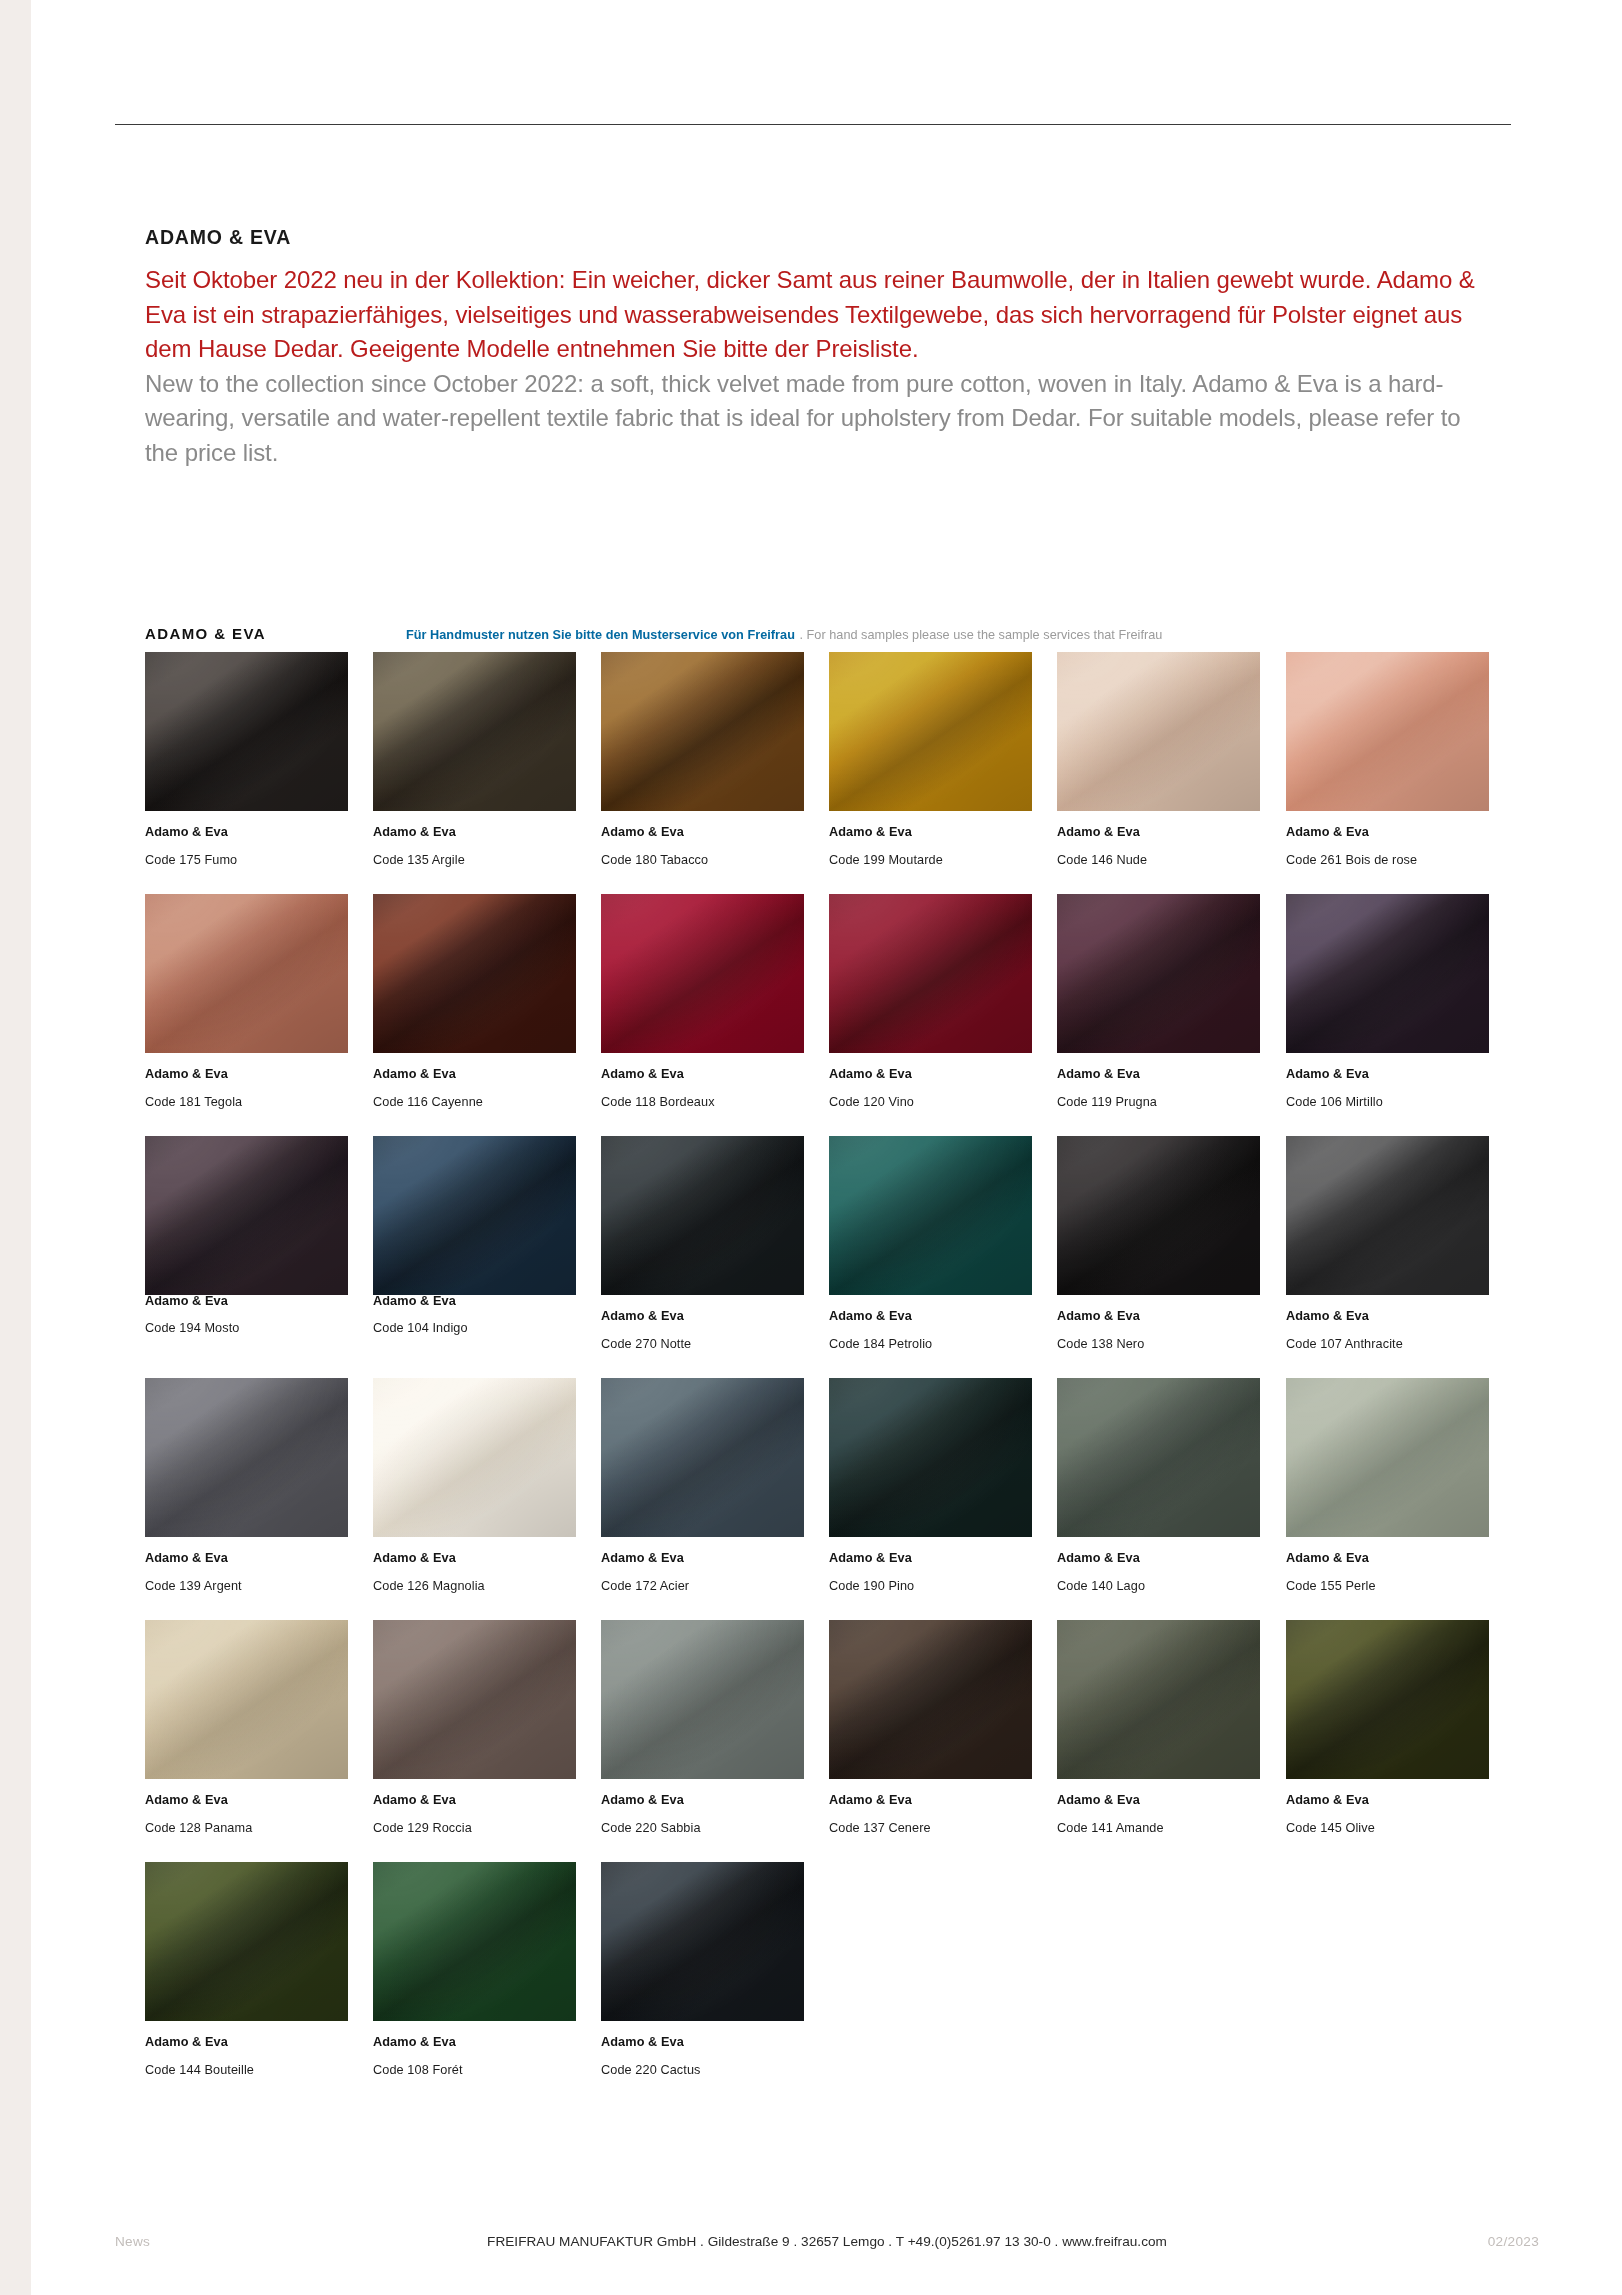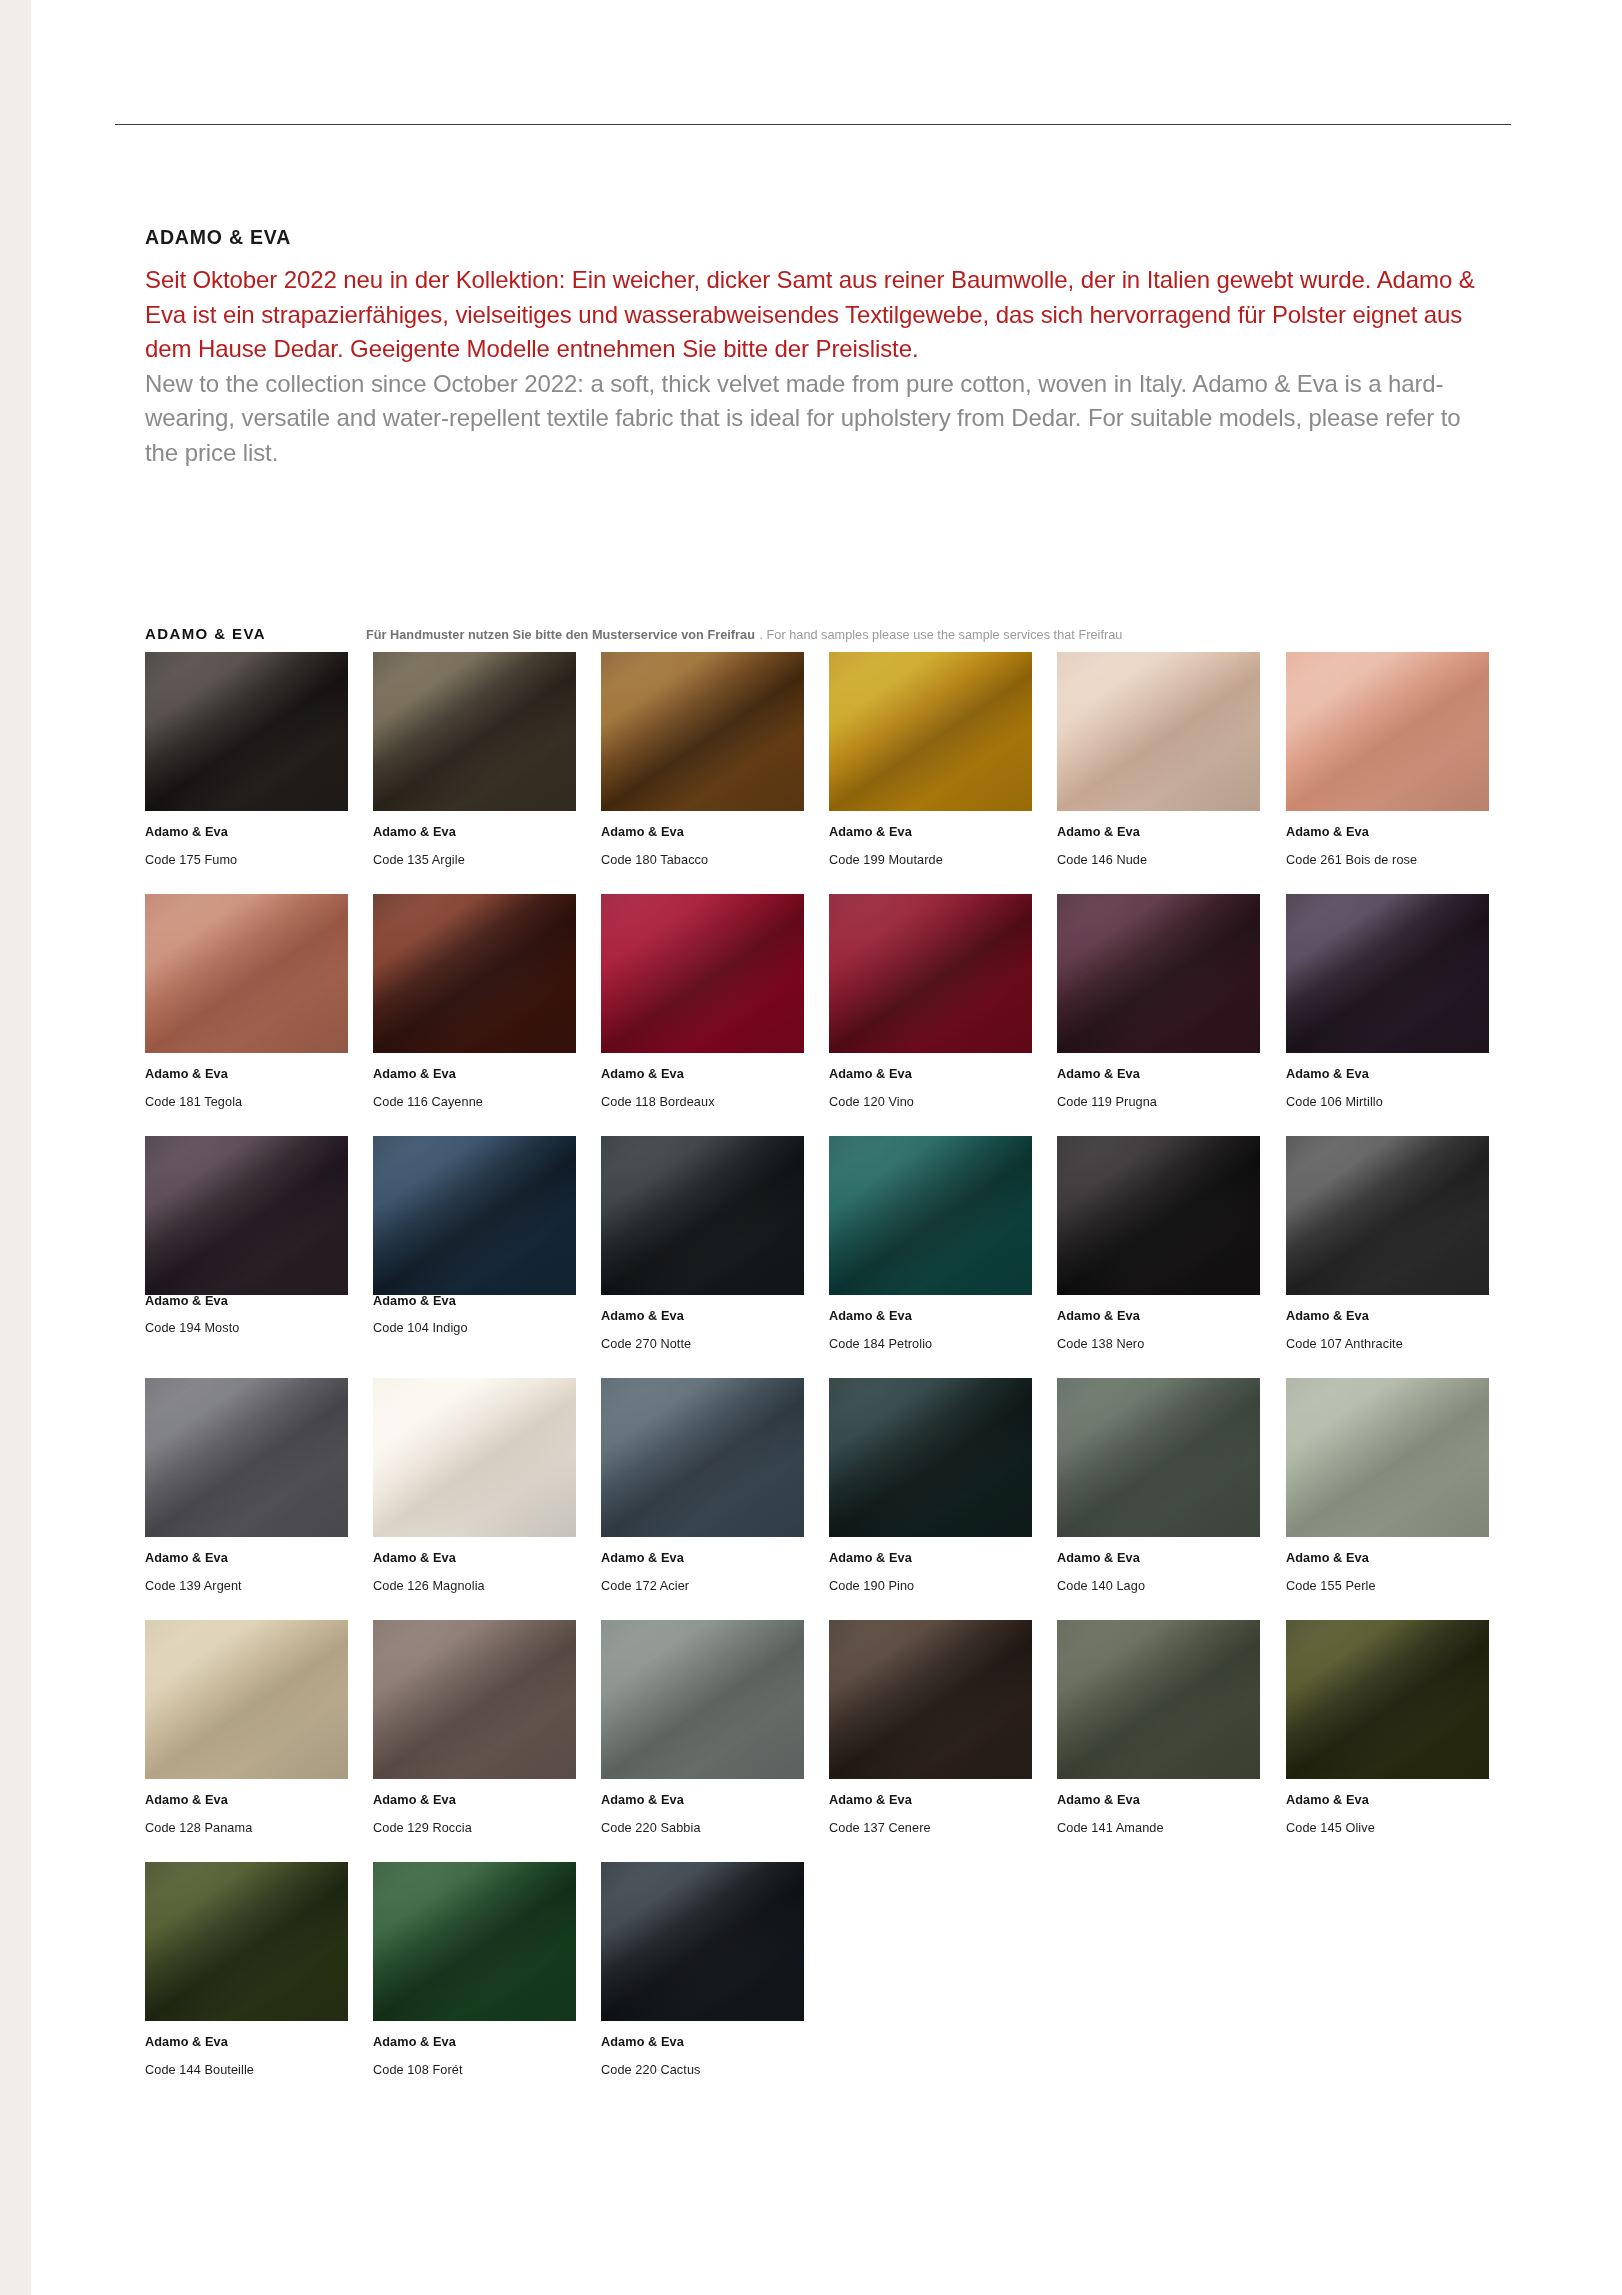--- a/index.html
+++ b/index.html
@@ -82,22 +82,23 @@
     font-size: 15px;
     font-weight: 700;
     letter-spacing: 1.4px;
     color: #111;
     width: 221px;
     flex: none;
   }
   #sample-note-de {
     font-size: 12.7px;
     font-weight: 600;
-    color: #737373;
+    color: #0369a1;
     letter-spacing: 0.03px;
+    margin-left: 40px;
   }
   #sample-note-en {
     font-size: 12.7px;
     font-weight: 400;
     color: #9b9b9b;
     letter-spacing: 0.03px;
     margin-left: 4.5px;
   }
 
   
@@ -474,15 +475,20 @@
           <div class="swatch" style="background: rgb(20, 24, 28);">
             <div class="fold" style="background: linear-gradient(146deg, rgb(10, 13, 16) 0%, rgb(20, 24, 28) 16%, rgb(48, 58, 66) 30%, rgb(48, 58, 66) 36%, rgb(20, 24, 28) 44%, rgb(10, 13, 16) 52%, rgb(20, 24, 28) 62%, rgb(20, 24, 28) 82%, rgb(10, 13, 16) 100%);"></div>
             <div class="fold" style="background: radial-gradient(at 28% 18%, rgba(255, 255, 255, 0.16) 0%, rgba(255, 255, 255, 0) 55%), radial-gradient(at 85% 92%, rgba(0, 0, 0, 0.22) 0%, rgba(0, 0, 0, 0) 60%);"></div>
           </div>
           <div class="cell-name">Adamo &amp; Eva</div>
           <div class="cell-code">Code 220 Cactus</div>
         </div>
       </div>
     </div>
 
+  <div id="footer">
+    <span id="footer-left">News</span>
+    <span id="footer-center">FREIFRAU MANUFAKTUR GmbH . Gildestraße 9 . 32657 Lemgo . T +49.(0)5261.97 13 30-0 . www.freifrau.com</span>
+    <span id="footer-right">02/2023</span>
+  </div>
 
 </div>
 
 
 </body></html>

